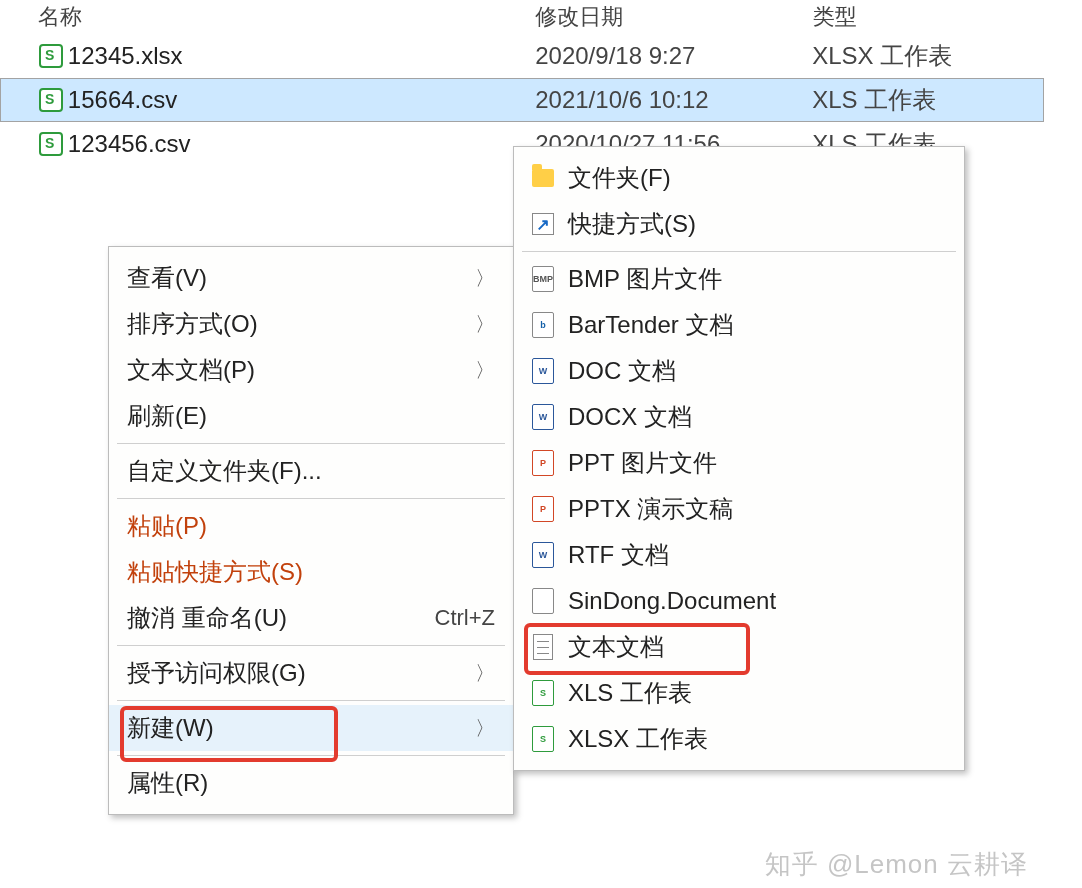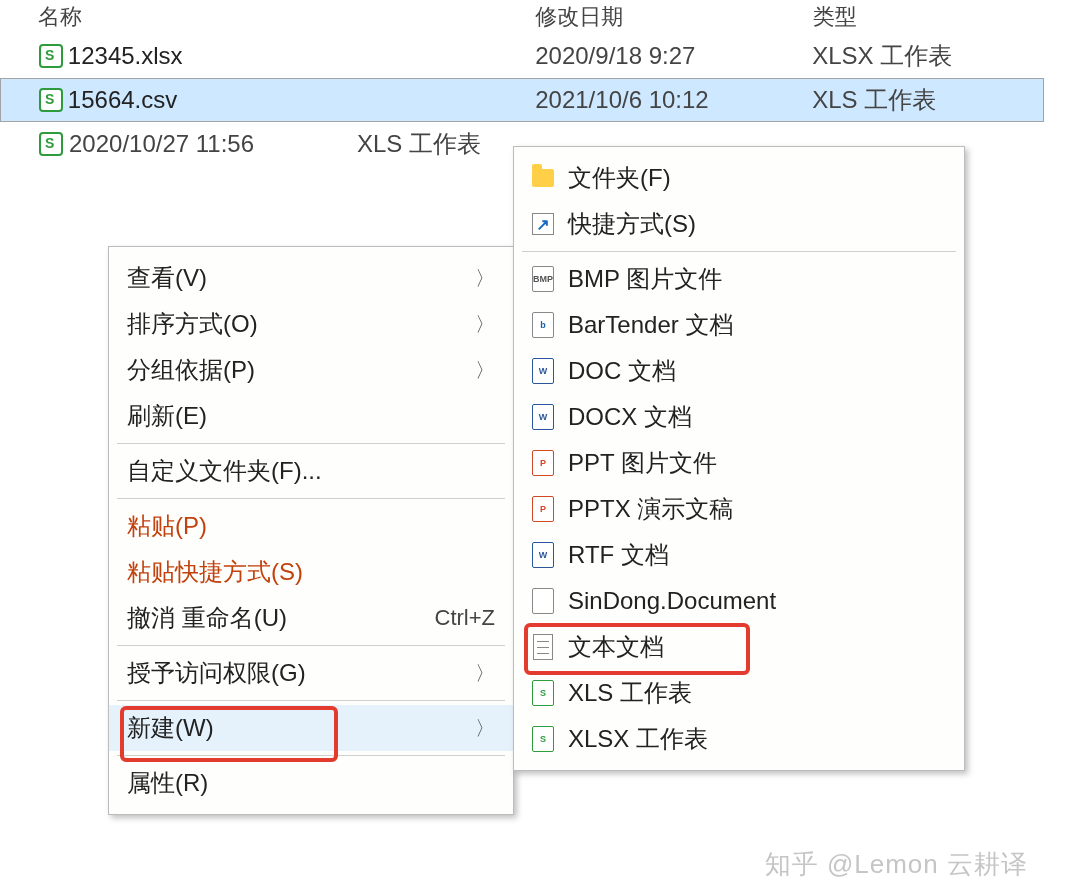--- a/index.html
+++ b/index.html
@@ -230,36 +230,37 @@
         </span>
       <span class="name">15664.csv</span>
       <span class="date">2021/10/6 10:12</span>
       <span class="type">XLS 工作表</span>
     </div>
 
     <div class="file-row">
       <span class="icon">
           <span class="sheet-icon"></span>
         </span>
+      <span class="name">123456.csv</span>
       <span class="date">2020/10/27 11:56</span>
       <span class="type">XLS 工作表</span>
     </div>
   </div>
 
   <div class="ctx-menu ctx1">
     <div class="item">
       <span>查看(V)</span>
       <span class="arrow">〉</span>
     </div>
     <div class="item">
       <span>排序方式(O)</span>
       <span class="arrow">〉</span>
     </div>
     <div class="item">
-      <span>分组依据(P)</span>
+      <span>文本文档(P)</span>
       <span class="arrow">〉</span>
     </div>
     <div class="item">
       <span>刷新(E)</span>
     </div>
     <div class="sep"></div>
     <div class="item">
       <span>自定义文件夹(F)...</span>
     </div>
     <div class="sep"></div>

